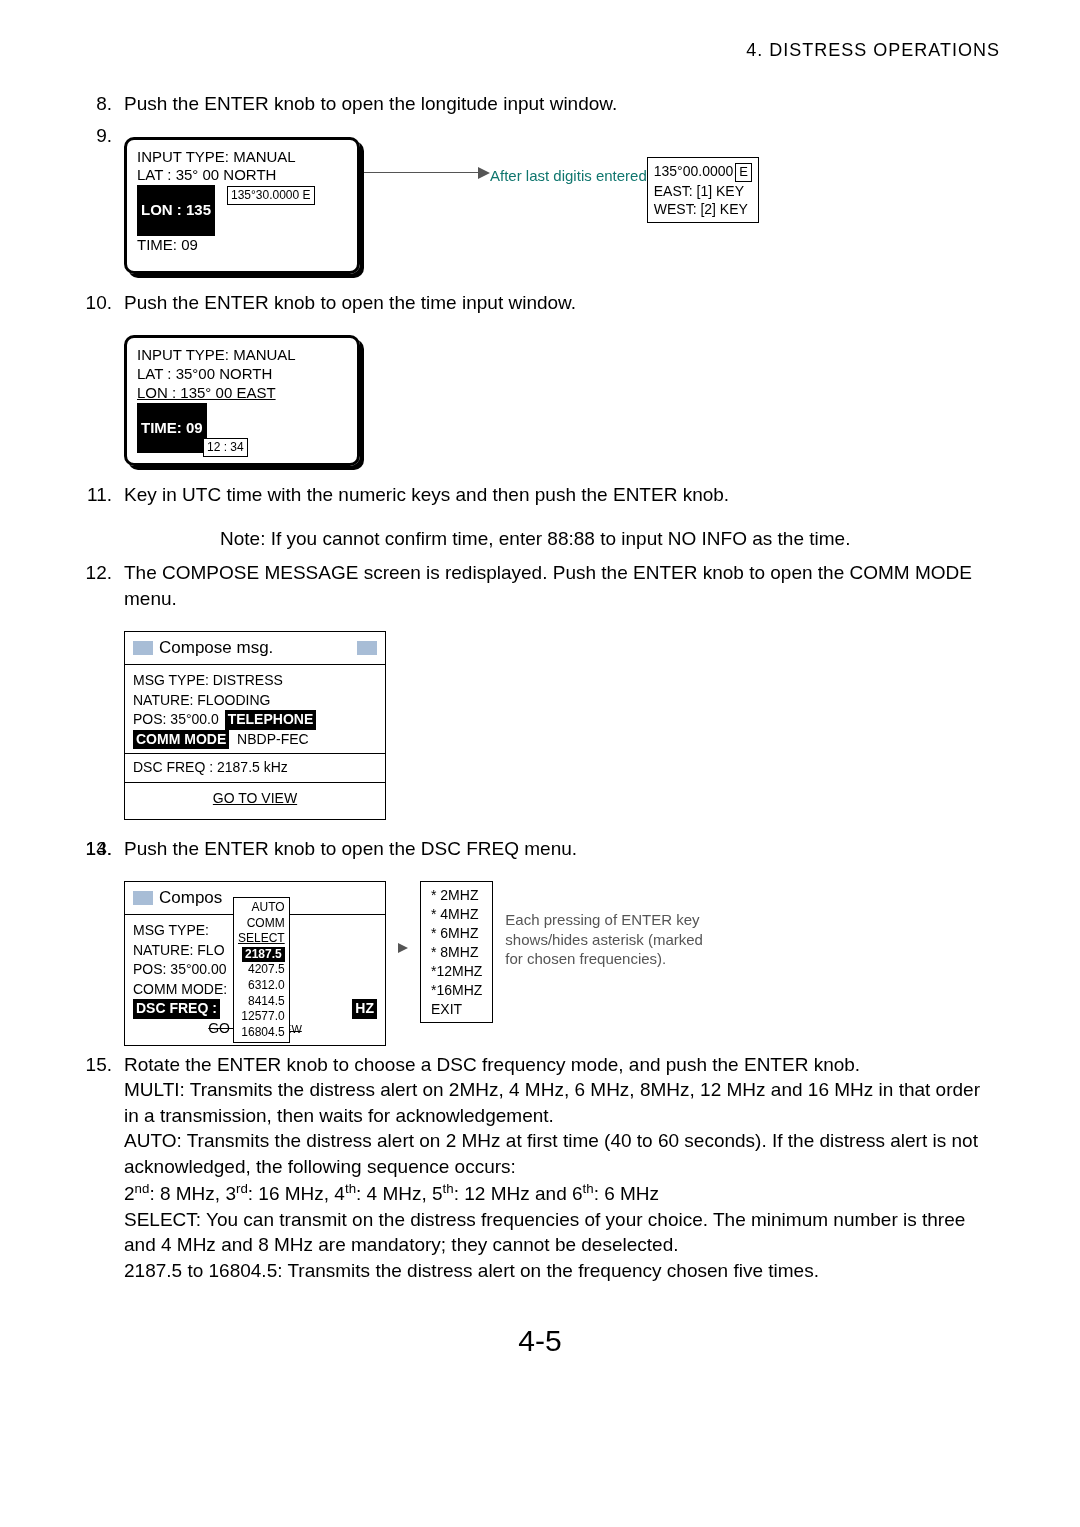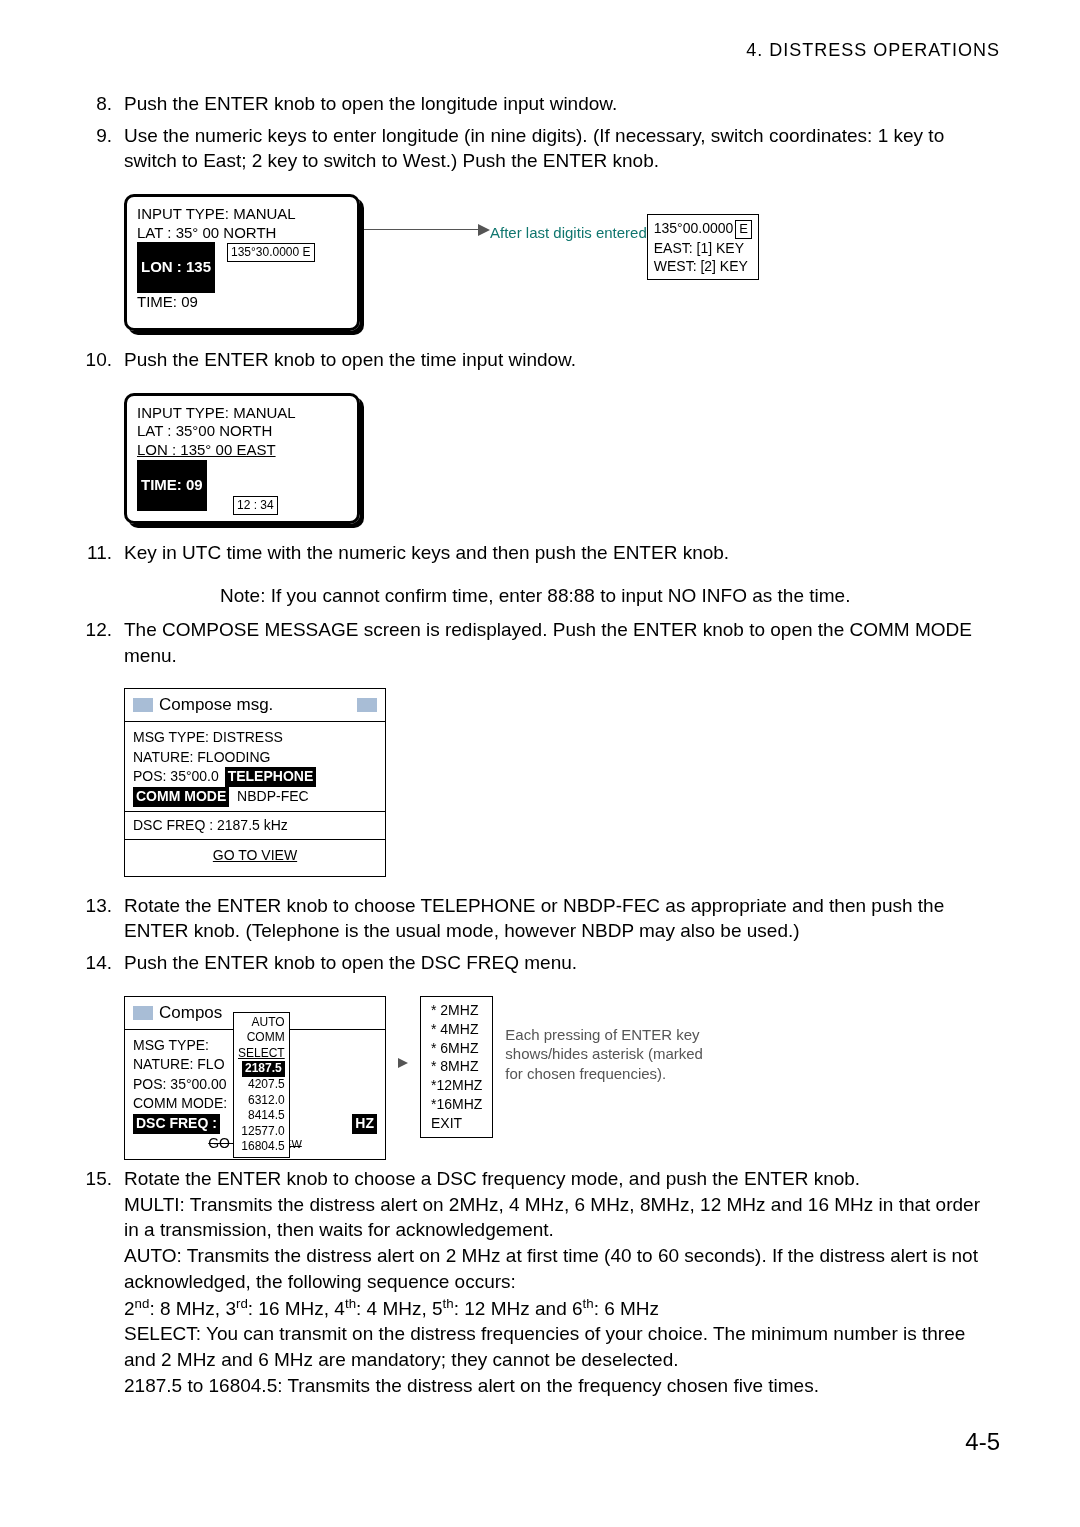--- a/index.html
+++ b/index.html
@@ -164,34 +164,34 @@
     align-self: center;
     margin-top: -30px;
   }
   .note-side {
     font-size: 15px;
     color: #555;
     line-height: 1.3;
     margin-top: 29px;
   }
   .pagenum {
-    text-align: right;
-    font-size: 24px;
-    margin-top: 30px;
+    text-align: center;
+    font-size: 30px;
+    margin-top: 40px;
   }
   sup.ord { font-size: 0.7em; vertical-align: super; }
 </style>
 </head>
 <body>
 
 <div class="header">4.  DISTRESS  OPERATIONS</div>
 
 <ol class="steps">
   <li><span class="num">8.</span><span>Push the ENTER knob to open the longitude input window.</span></li>
-  <li><span class="num">9.</span><span>Use the numeric keys to enter longitude (in nine digits). (If necessary, switch coordinates: 1 key to switch to East; 2 key to switch to West.) Push the ENTER knob.</span></li>
+  <li><span class="num">9.</span></li>
 </ol>
 
 <div class="diagram-row">
   <div class="lcd">
     <div>INPUT  TYPE: MANUAL</div>
     <div>LAT  :   35° 00 NORTH</div>
     <div>
       <span class="hl">LON : 135</span>
     </div>
     <div class="popup-small" style="top:46px; left:100px;">135°30.0000 E</div>
@@ -216,21 +216,21 @@
 </ol>
 
 <div class="diagram-row">
   <div class="lcd" style="padding-bottom:10px;">
     <div>INPUT  TYPE: MANUAL</div>
     <div>LAT :   35°00 NORTH</div>
     <div style="text-decoration: underline;">LON : 135° 00 EAST</div>
     <div>
       <span class="hl">TIME:   09</span>
     </div>
-    <div class="popup-small" style="bottom:6px; left:106px;">12 : 34</div>
+    <div class="popup-small" style="bottom:6px; left:76px;">12 : 34</div>
   </div>
 </div>
 
 <ol class="steps">
   <li><span class="num">11.</span><span>Key in UTC time with the numeric keys and then push the ENTER knob.</span></li>
 </ol>
 <div class="note-line">Note: If you cannot confirm time, enter 88:88 to input NO INFO as the time.</div>
 
 <ol class="steps">
   <li><span class="num">12.</span><span>The COMPOSE MESSAGE screen is redisplayed. Push the ENTER knob to open the COMM MODE menu.</span></li>
@@ -254,21 +254,21 @@
       <span style="margin-left:4px;">NBDP-FEC</span>
     </div>
     <div class="sep"></div>
     <div>DSC FREQ :  2187.5 kHz</div>
     <div class="sep"></div>
     <div class="link">GO TO VIEW</div>
   </div>
 </div>
 
 <ol class="steps">
-  <li><span class="num">13.</span><span>Rotate the ENTER knob to choose TELEPHONE or NBDP-FEC as appropriate and then push the ENTER knob. (Telephone is the usual mode, however NBDP may also be used.)</span></li>
+  <li><span class="num">13.</span></li>
   <li><span class="num">14.</span><span>Push the ENTER knob to open the DSC FREQ menu.</span></li>
 </ol>
 
 <div class="freq-row">
   <div class="compose" style="margin:0; width:260px; position:relative;">
     <div class="title">
       <span class="sq"></span>
       <span>Compos</span>
     </div>
     <div class="body">
@@ -317,18 +317,18 @@
 </div>
 
 <ol class="steps">
   <li><span class="num">15.</span>
     <span>Rotate the ENTER knob to choose a DSC frequency mode, and push the ENTER knob.</span><br>
     <span>MULTI: Transmits the distress alert on 2MHz, 4 MHz, 6 MHz, 8MHz, 12 MHz and 16 MHz in that order in a transmission, then waits for acknowledgement.</span><br>
     <span>AUTO: Transmits the distress alert on 2 MHz at first time (40 to 60 seconds). If the distress alert is not acknowledged, the following sequence occurs:</span><br>
     <span>
       <span>2</span><sup class="ord">nd</sup><span>: 8 MHz, 3</span><sup class="ord">rd</sup><span>: 16 MHz, 4</span><sup class="ord">th</sup><span>: 4 MHz, 5</span><sup class="ord">th</sup><span>: 12 MHz and 6</span><sup class="ord">th</sup><span>: 6 MHz</span>
     </span><br>
-    <span>SELECT: You can transmit on the distress frequencies of your choice. The minimum number is three and 2 MHz and 6 MHz are mandatory; they cannot be deselected.</span><br>
+    <span>SELECT: You can transmit on the distress frequencies of your choice. The minimum number is three and 4 MHz and 8 MHz are mandatory; they cannot be deselected.</span><br>
     <span>2187.5 to 16804.5: Transmits the distress alert on the frequency chosen five times.</span>
   </li>
 </ol>
 
 <div class="pagenum">4-5</div>
 
 </body></html>

